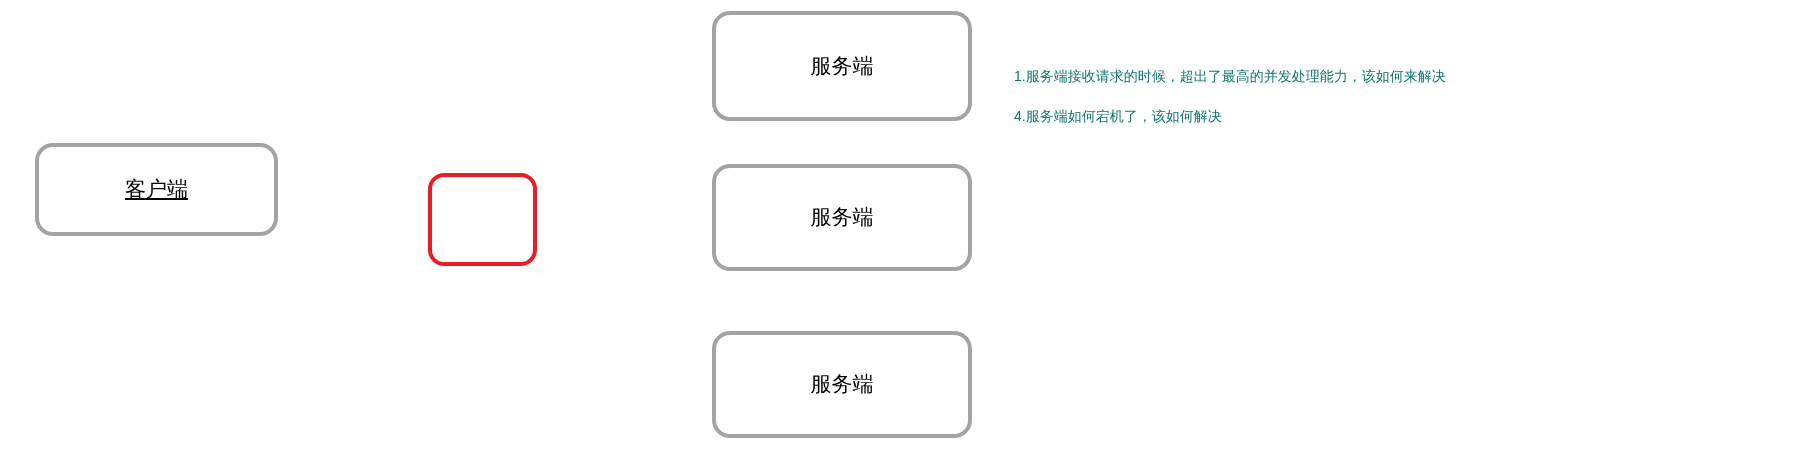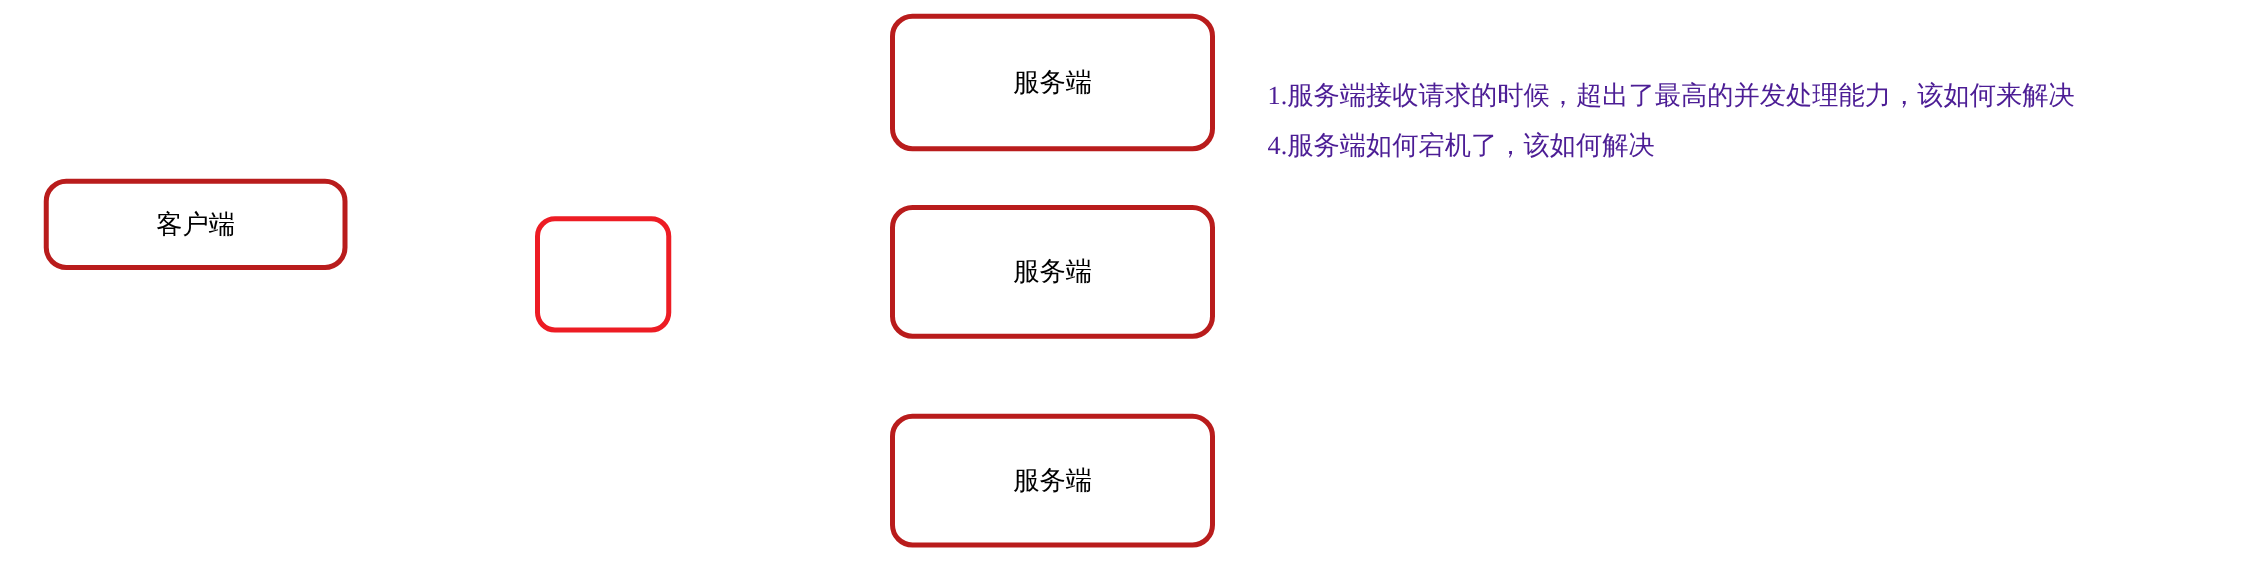--- a/index.html
+++ b/index.html
@@ -21,41 +21,42 @@
   }
   .node {
     position: absolute;
     box-sizing: border-box;
     display: flex;
     align-items: center;
     justify-content: center;
     background: #ffffff;
   }
   .node-black {
-    border: 4px solid #b91c1c;
+    border: 4px solid #a3a3a3;
     border-radius: 18px;
   }
   .node-red {
     border: 4px solid #ED1C24;
     border-radius: 16px;
   }
   .node-label {
     font-family: "DejaVu Sans", "Liberation Sans", sans-serif;
     font-size: 21px;
     line-height: 1;
     color: #000000;
     white-space: nowrap;
     user-select: none;
   }
   
   #client-node {
     left: 35px;
     top: 143px;
     width: 243px;
-    height: 73px;
+    height: 93px;
+    text-decoration: underline;
   }
   
   #red-node {
     left: 428px;
     top: 173px;
     width: 109px;
     height: 93px;
   }
   
   #server-node-1 {
@@ -77,24 +78,24 @@
     height: 107px;
   }
   
   #notes-block {
     position: absolute;
     left: 1014px;
     top: 56px;
     width: 780px;
   }
   .note-line {
-    font-family: Liberation Serif, serif;
-    font-size: 21px;
+    font-family: Liberation Sans, sans-serif;
+    font-size: 14px;
     line-height: 40px;
-    color: #4c1d95;
+    color: #0f766e;
     white-space: nowrap;
   }
 </style>
 </head>
 <body>
 
 <div id="canvas">
 
   <div class="node node-black" id="client-node">
     <span class="node-label">客户端</span>

